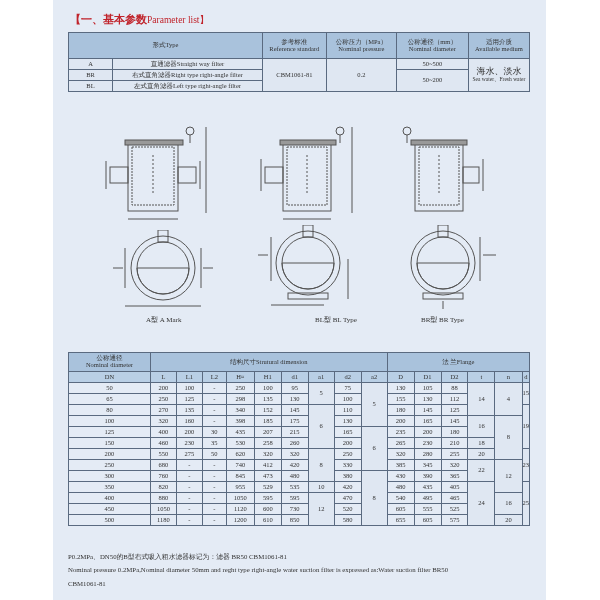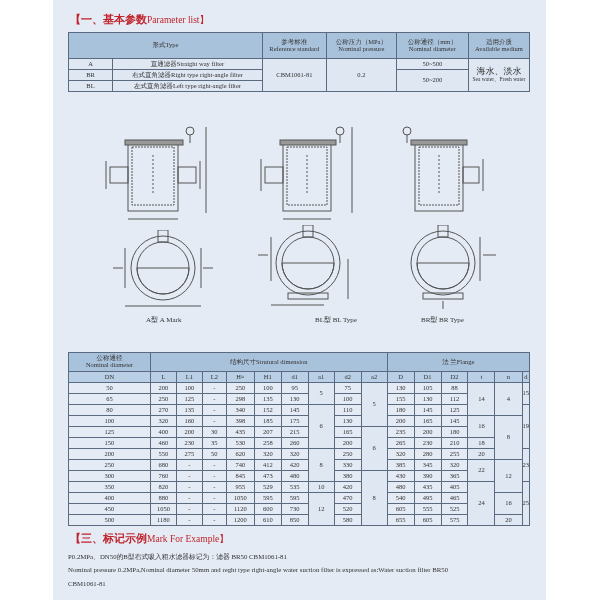--- a/index.html
+++ b/index.html
@@ -370,19 +370,16 @@
           <td>850</td>
           <td>580</td>
           <td>655</td>
           <td>605</td>
           <td>575</td>
           <td class="m">20</td>
         </tr>
       </tbody>
   </table>
 
-  <div class="section-title" style="top:531px;">
-    <span>【三、标记示例</span><span class="en">Mark For Example】</span>
-  </div>
   <div class="mark" style="top:552px;">P0.2MPa、DN50的B型右式吸入粗水滤器标记为：滤器  BR50   CBM1061-81</div>
   <div class="mark" style="top:566px;">Nominal pressure 0.2MPa,Nominal diameter 50mm and reght type right-angle water suction filter is expressed as:Water suction filter BR50</div>
   <div class="mark" style="top:580px;">CBM1061-81</div>
 </div>
 
 </body></html>

